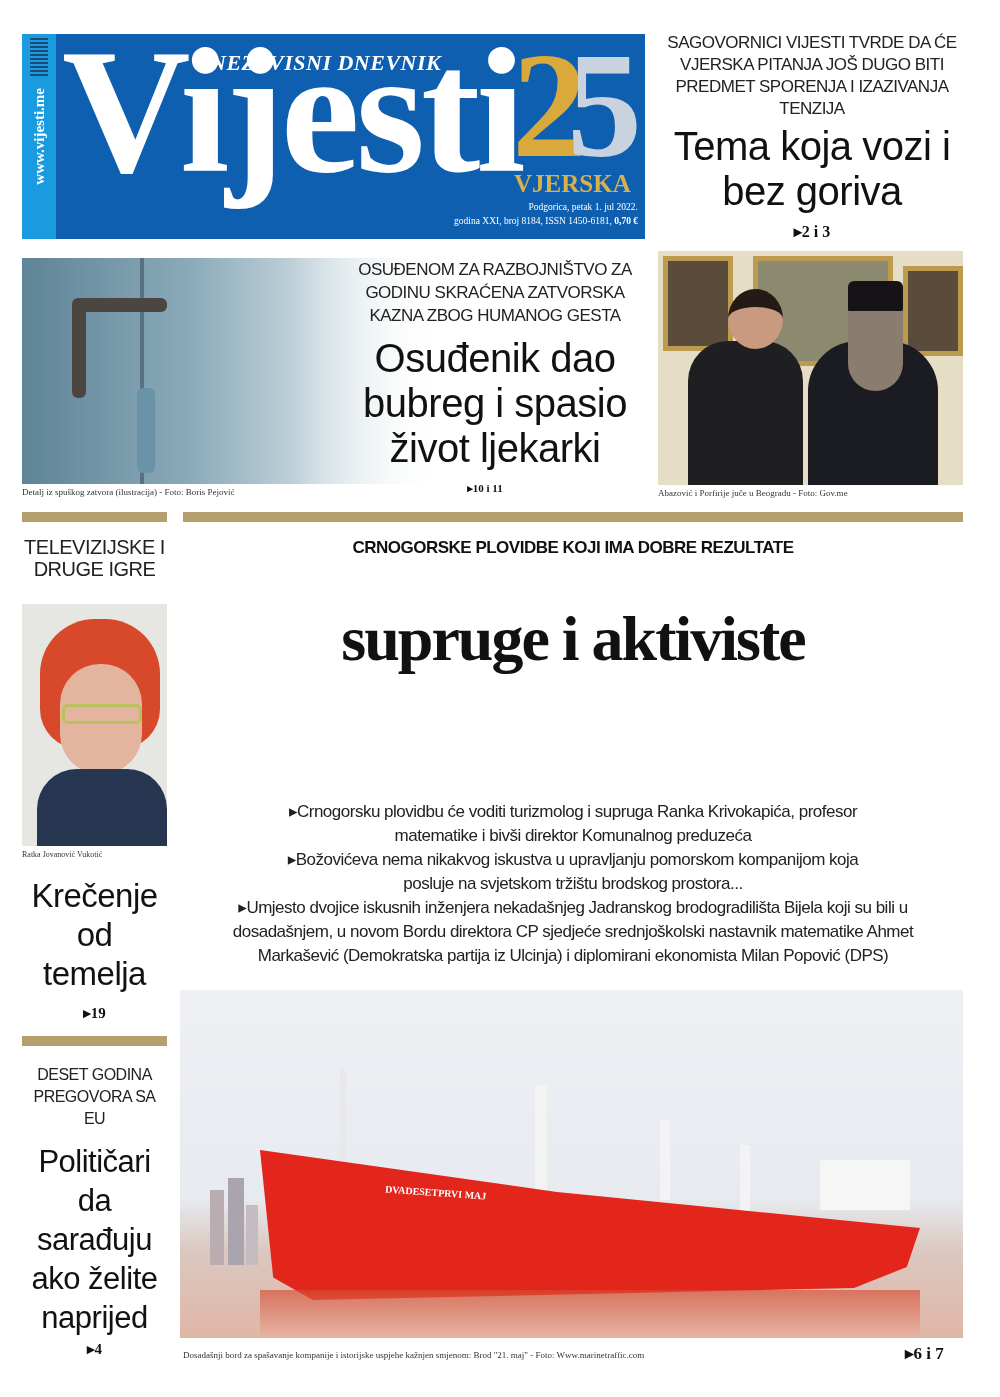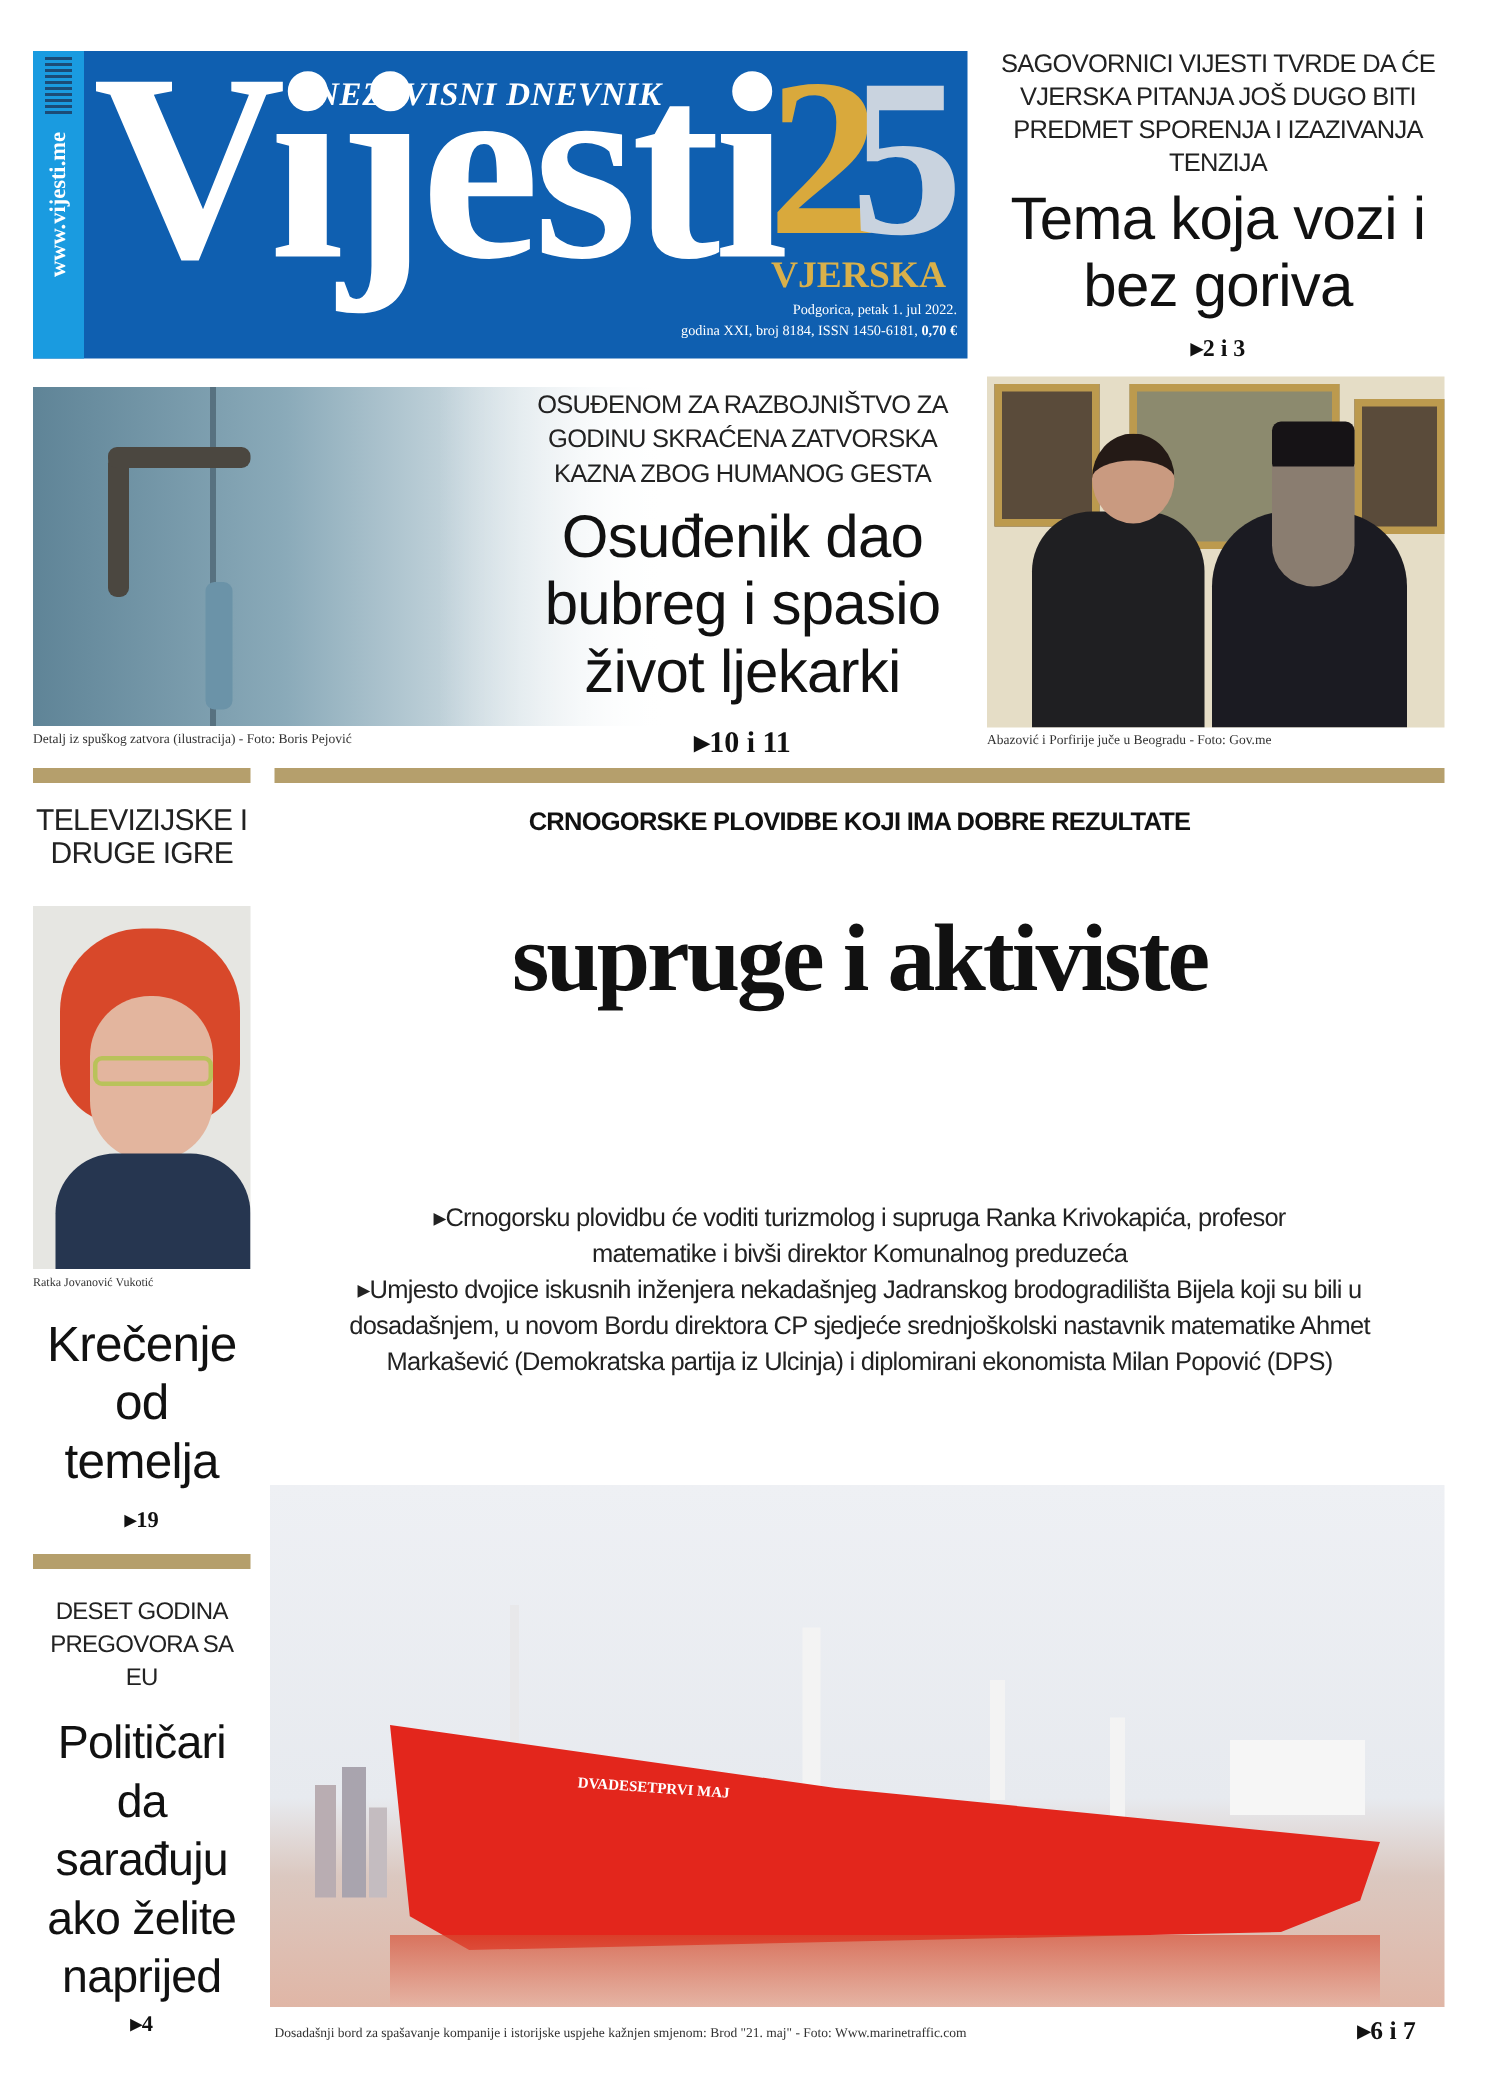--- a/index.html
+++ b/index.html
@@ -26,21 +26,21 @@
   #story-fuel-kicker { left: 662px; top: 32px; width: 300px; font-size: 17px; line-height: 22px; color: #222; }
   #story-fuel-title { left: 662px; top: 124px; width: 300px; font-size: 40px; line-height: 45px; color: #111; }
   #story-fuel-ref { left: 662px; top: 222px; width: 300px; font-size: 16px; font-weight: bold; }
 
   
   #photo-prison { left: 22px; top: 258px; width: 420px; height: 226px; background: linear-gradient(90deg, #5f8497 0%, #8aaab9 40%, #c9d8df 70%, #ffffff 100%); overflow: hidden; }
   .handle { position: absolute; background: #4b4740; border-radius: 6px; }
   #prison-caption { left: 22px; top: 487px; font-size: 9px; color: #333; }
   #story-prison-kicker { left: 350px; top: 258px; width: 290px; font-size: 17px; line-height: 23px; color: #222; }
   #story-prison-title { left: 350px; top: 336px; width: 290px; font-size: 40px; line-height: 45px; color: #111; }
-  #story-prison-ref { left: 350px; top: 482px; width: 290px; font-size: 20px; font-weight: bold; }
+  #story-prison-ref { left: 340px; top: 482px; width: 290px; font-size: 11px; font-weight: bold; }
 
   
   #photo-church { left: 658px; top: 251px; width: 305px; height: 234px; background: #e5ddc6; overflow: hidden; }
   .frame { position: absolute; border: 5px solid #bc9a4e; background: #5a4b3a; }
   #church-caption { left: 658px; top: 488px; font-size: 9px; color: #333; }
 
   
   .gold-rule { background: #b59f6c; height: 10px; }
   #rule-left { left: 22px; top: 512px; width: 145px; }
   #rule-main { left: 183px; top: 512px; width: 780px; }
@@ -132,20 +132,21 @@
 <div class="abs center" id="eu-ref">▸4</div>
 
 <div class="abs center cond" id="main-kicker">
   <div>CRNOGORSKE PLOVIDBE KOJI IMA DOBRE REZULTATE</div>
 </div>
 <div class="abs center" id="main-title">
   <div>supruge i aktiviste</div>
 </div>
 <div class="abs center cond" id="main-bullets">
   <p style="padding:0 95px">▸Crnogorsku plovidbu će voditi turizmolog i supruga Ranka Krivokapića, profesor matematike i bivši direktor Komunalnog preduzeća</p>
+  <p style="padding:0 95px">▸Božovićeva nema nikakvog iskustva u upravljanju pomorskom kompanijom koja posluje na svjetskom tržištu brodskog prostora...</p>
   <p style="padding:0 40px">▸Umjesto dvojice iskusnih inženjera nekadašnjeg Jadranskog brodogradilišta Bijela koji su bili u dosadašnjem, u novom Bordu direktora CP sjedjeće srednjoškolski nastavnik matematike Ahmet Markašević (Demokratska partija iz Ulcinja) i diplomirani ekonomista Milan Popović (DPS)</p>
 </div>
 
 <div class="abs" id="photo-ship">
 
   <div style="position:absolute;left:30px;top:200px;width:14px;height:75px;background:#b9adb2;"></div>
   <div style="position:absolute;left:48px;top:188px;width:16px;height:87px;background:#a9a4ae;"></div>
   <div style="position:absolute;left:66px;top:215px;width:12px;height:60px;background:#c4bcc0;"></div>
 
   <div style="position:absolute;left:160px;top:80px;width:6px;height:110px;background:#e8e8ea;"></div>

